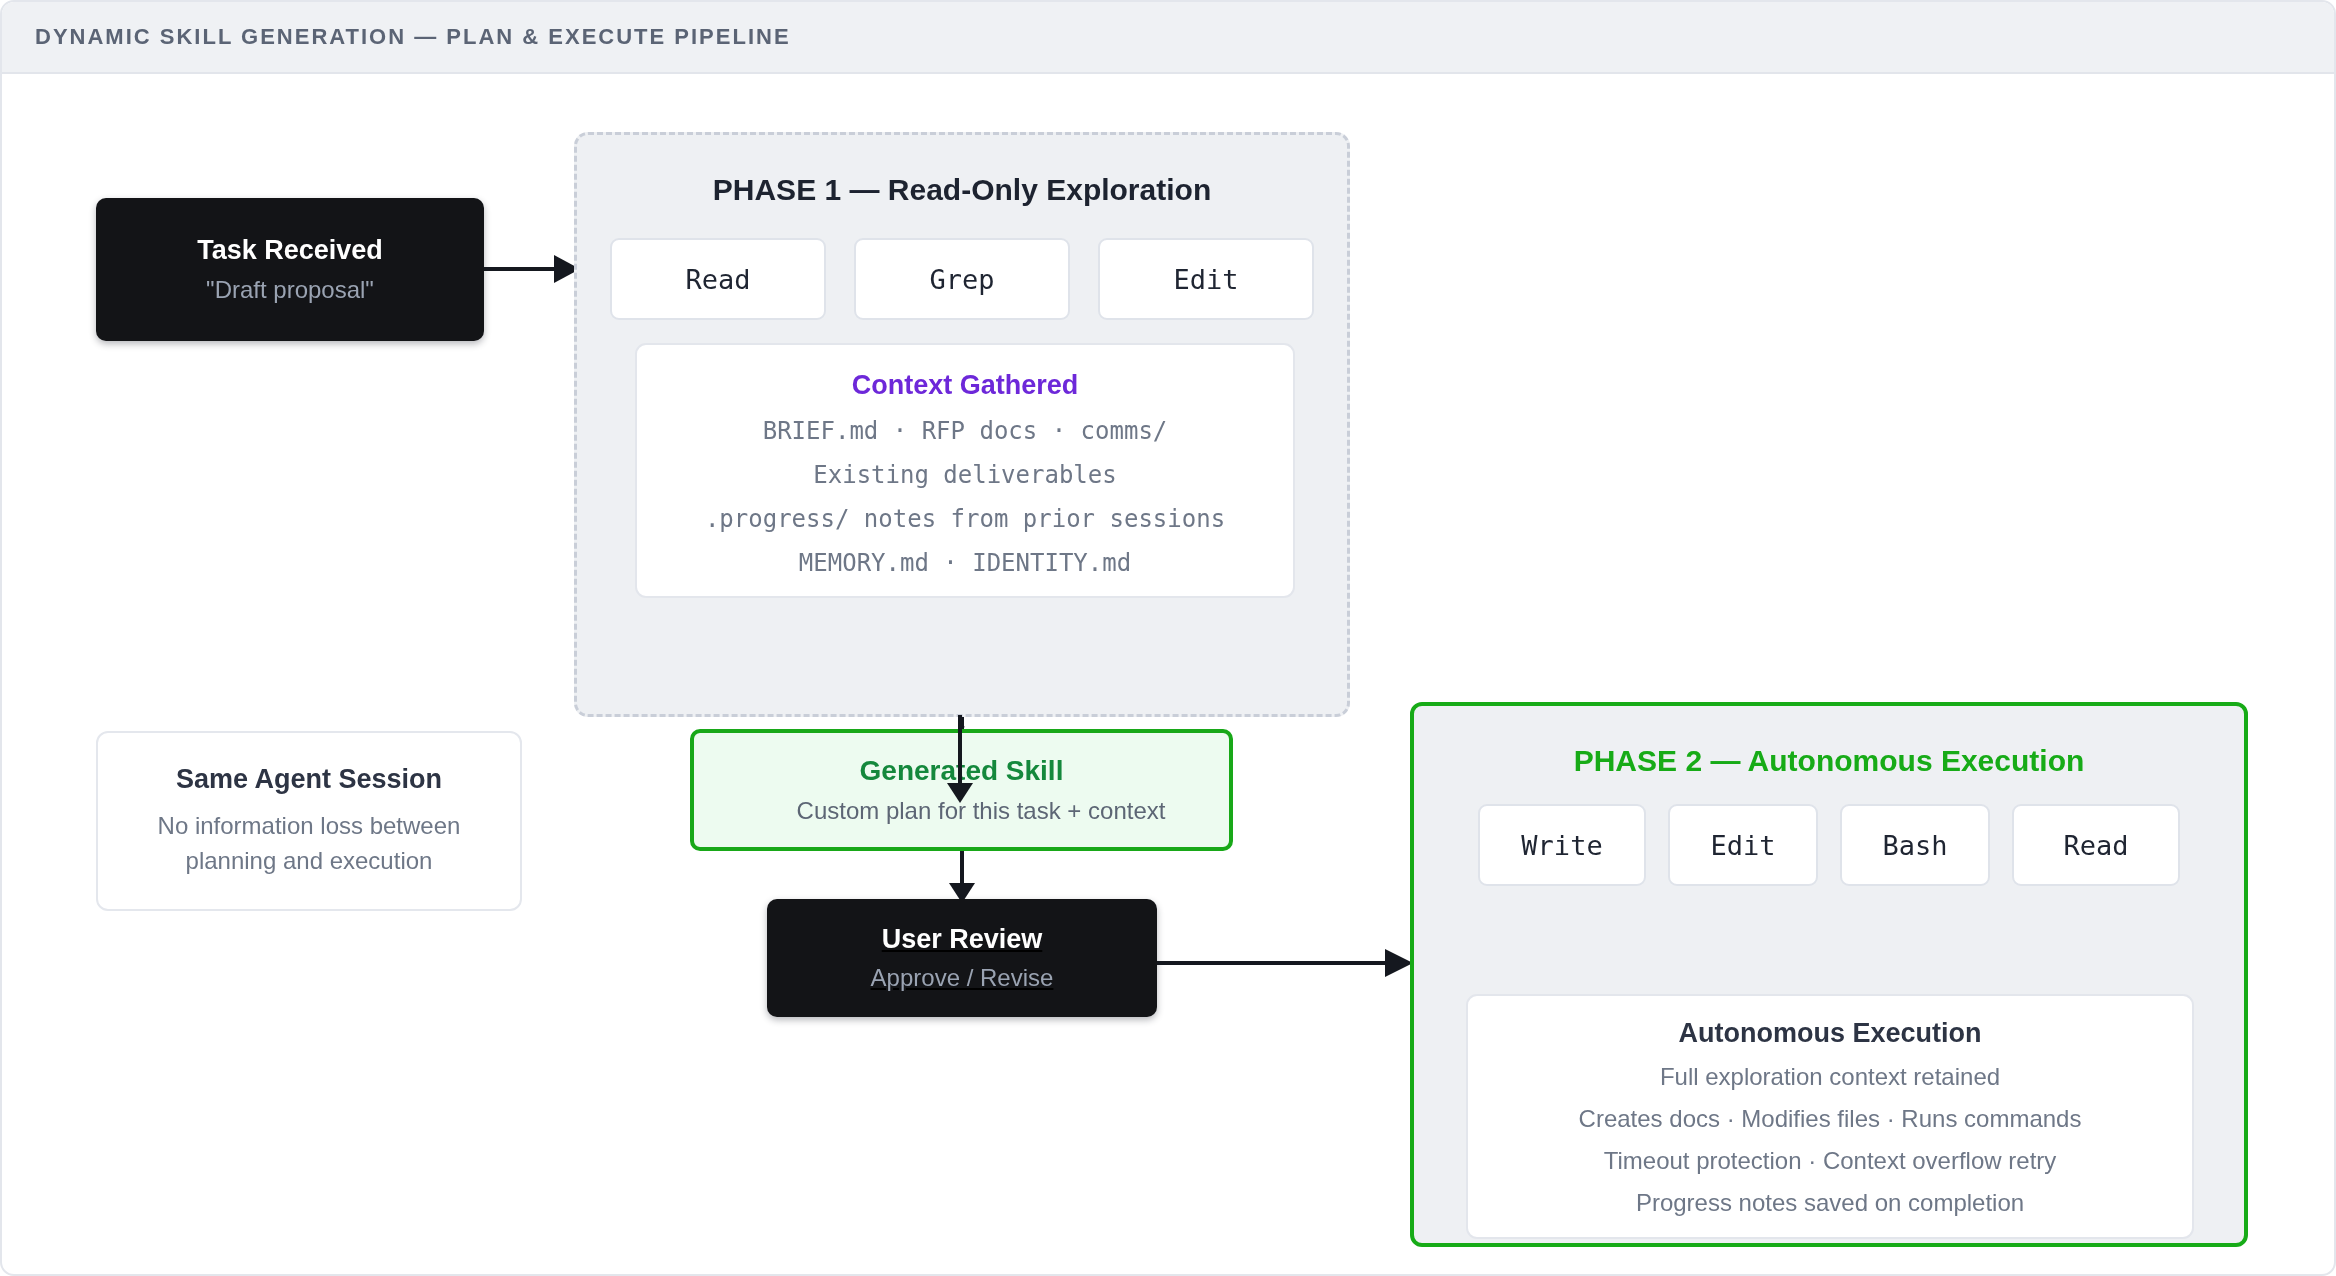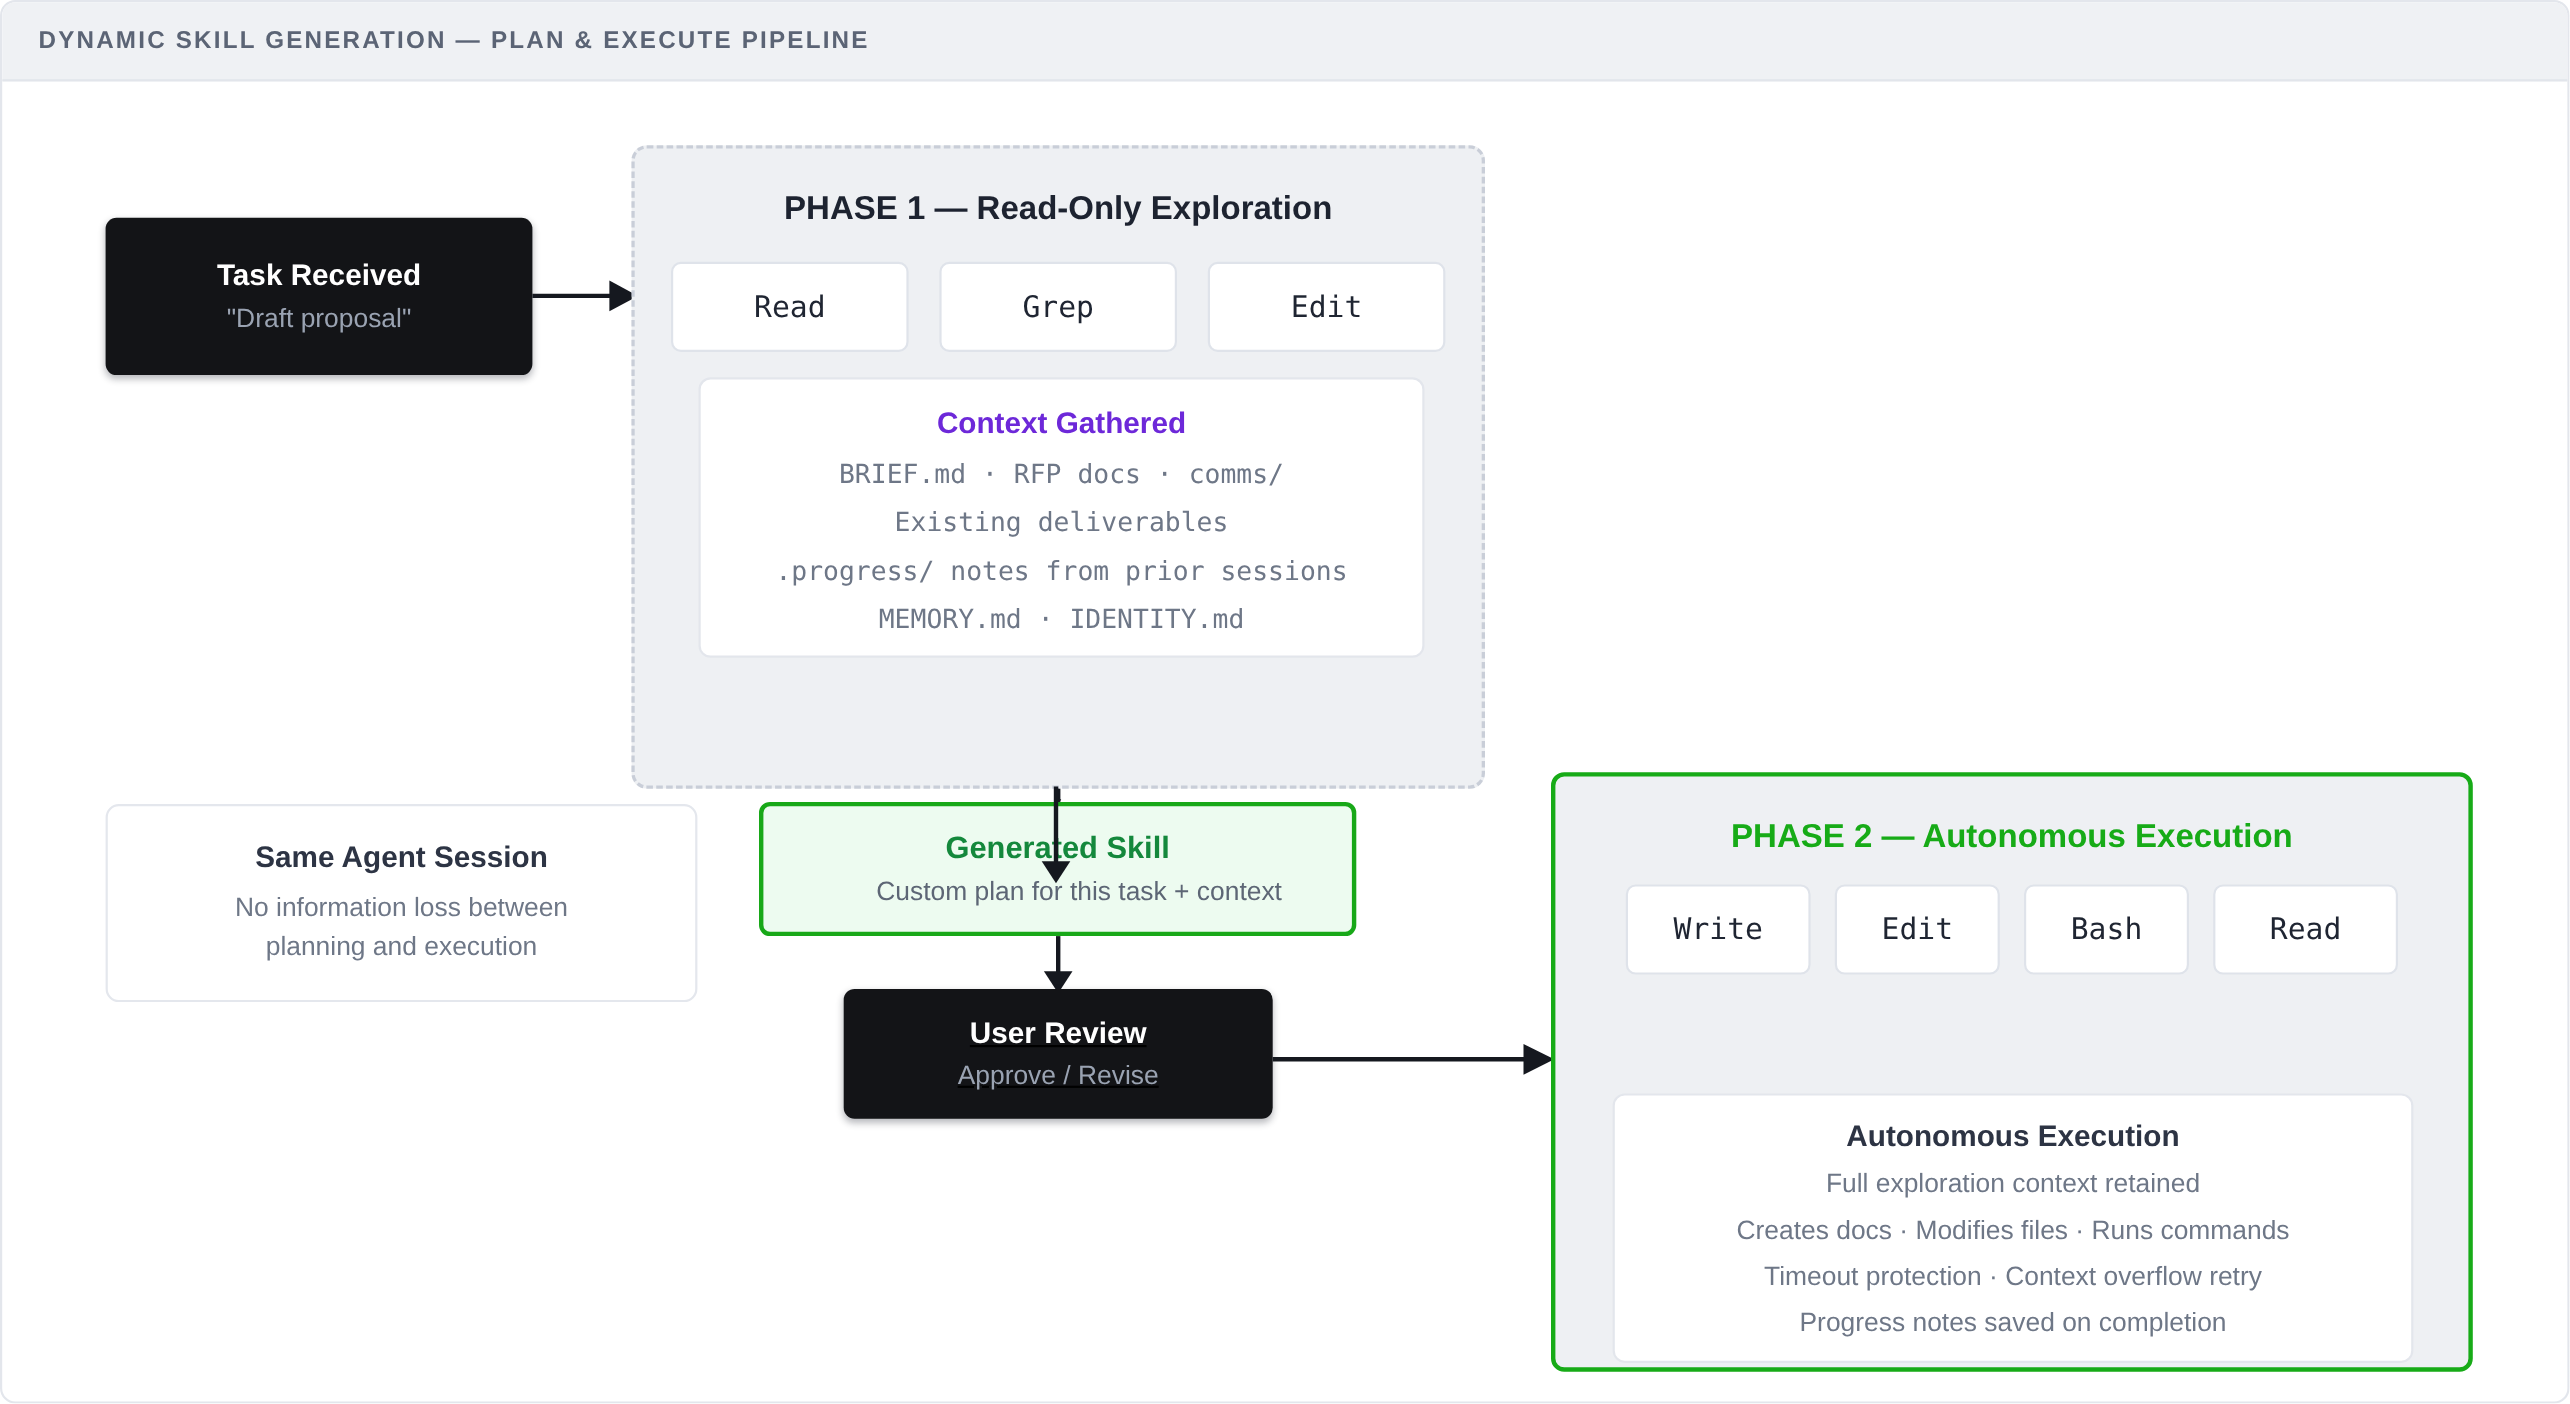--- a/index.html
+++ b/index.html
@@ -248,21 +248,21 @@
     <svg class="arrow-svg" style="left:936px;top:643px;" width="48" height="13"></svg>
 
     <svg class="arrow-svg" style="left:936px;top:643px;width:48px;height:13px;"></svg>
 
     <svg class="arrow-svg" style="left:930px;top:643px;" width="60" height="14"></svg>
 
     <svg class="arrow-svg" style="left:930px;top:643px;" width="60" height="14"></svg>
 
     <svg class="arrow-svg" style="left:930px;top:643px;" width="60" height="14" viewBox="0 0 60 14"></svg>
 
-    <div class="plain-card" style="left:94px;top:657px;width:538px;height:180px;">
+    <div class="plain-card" style="left:94px;top:657px;width:426px;height:180px;">
       <div class="card-title">Same Agent Session</div>
       <div class="card-sub">
         <span>No information loss between</span><br>
         <span>planning and execution</span>
       </div>
     </div>
 
     <div id="generated-skill">
       <div class="node-title">Generated Skill</div>
       <div class="node-sub">Custom plan for this task + context</div>

